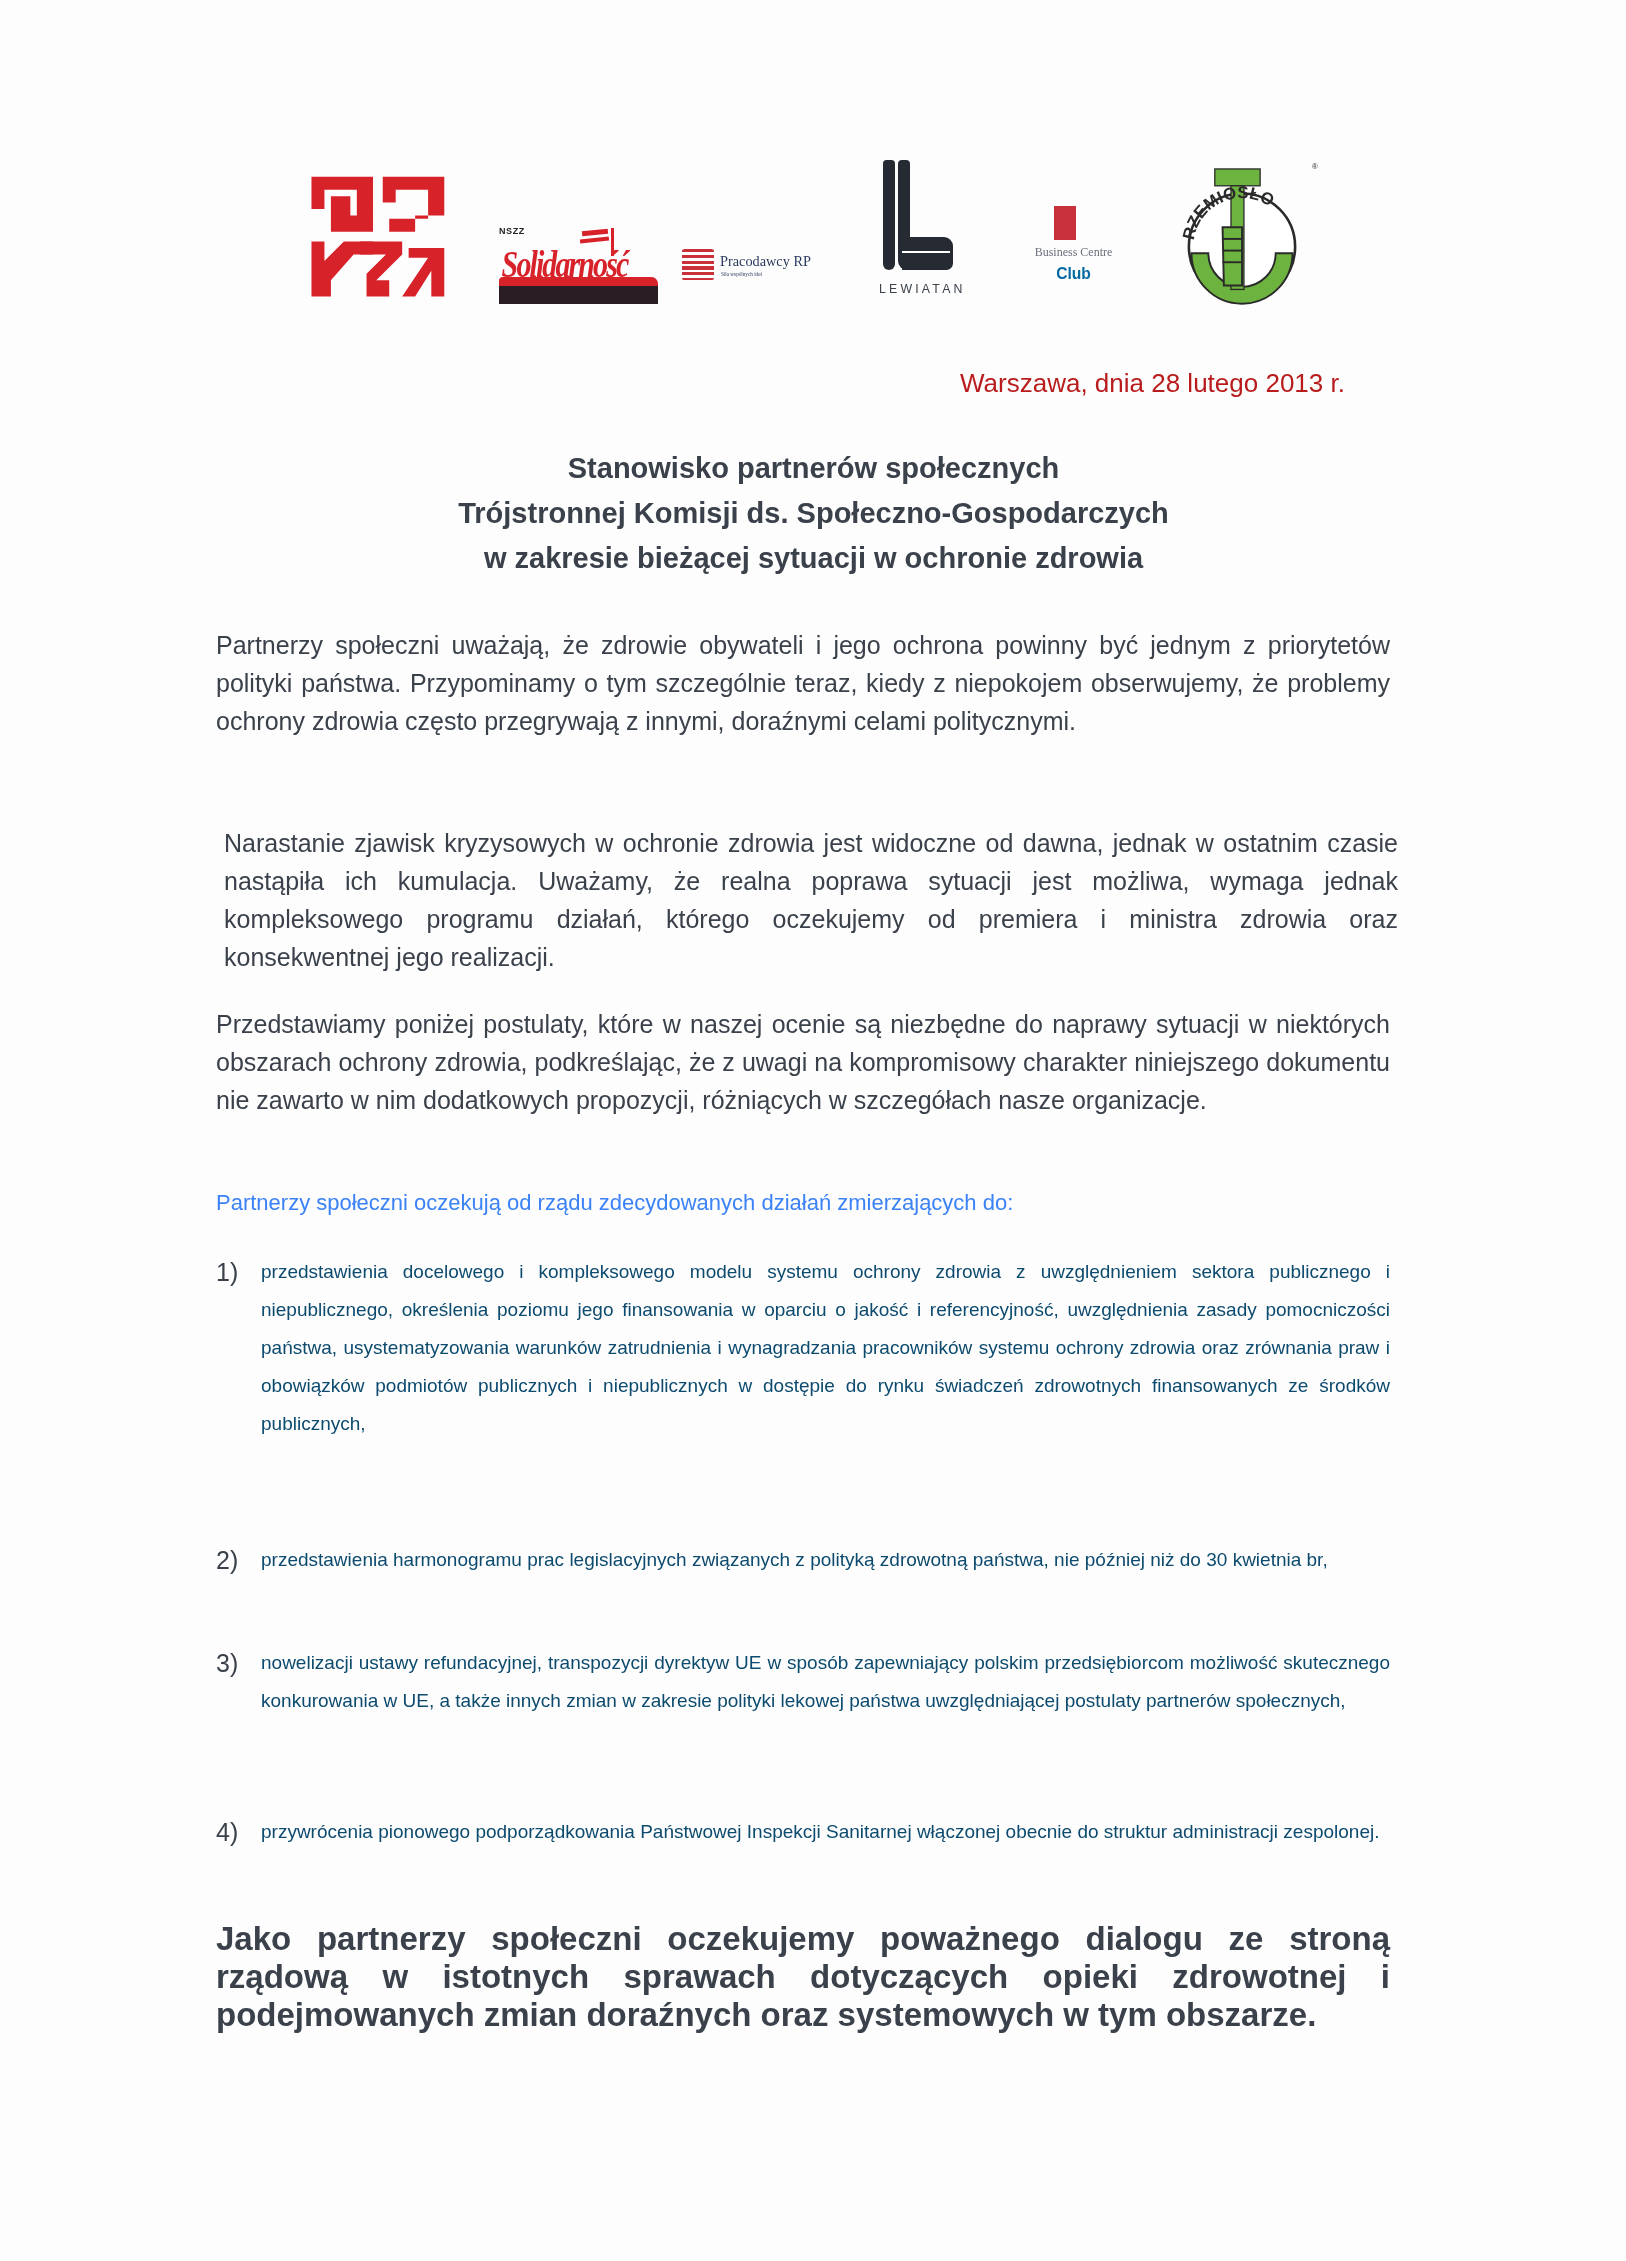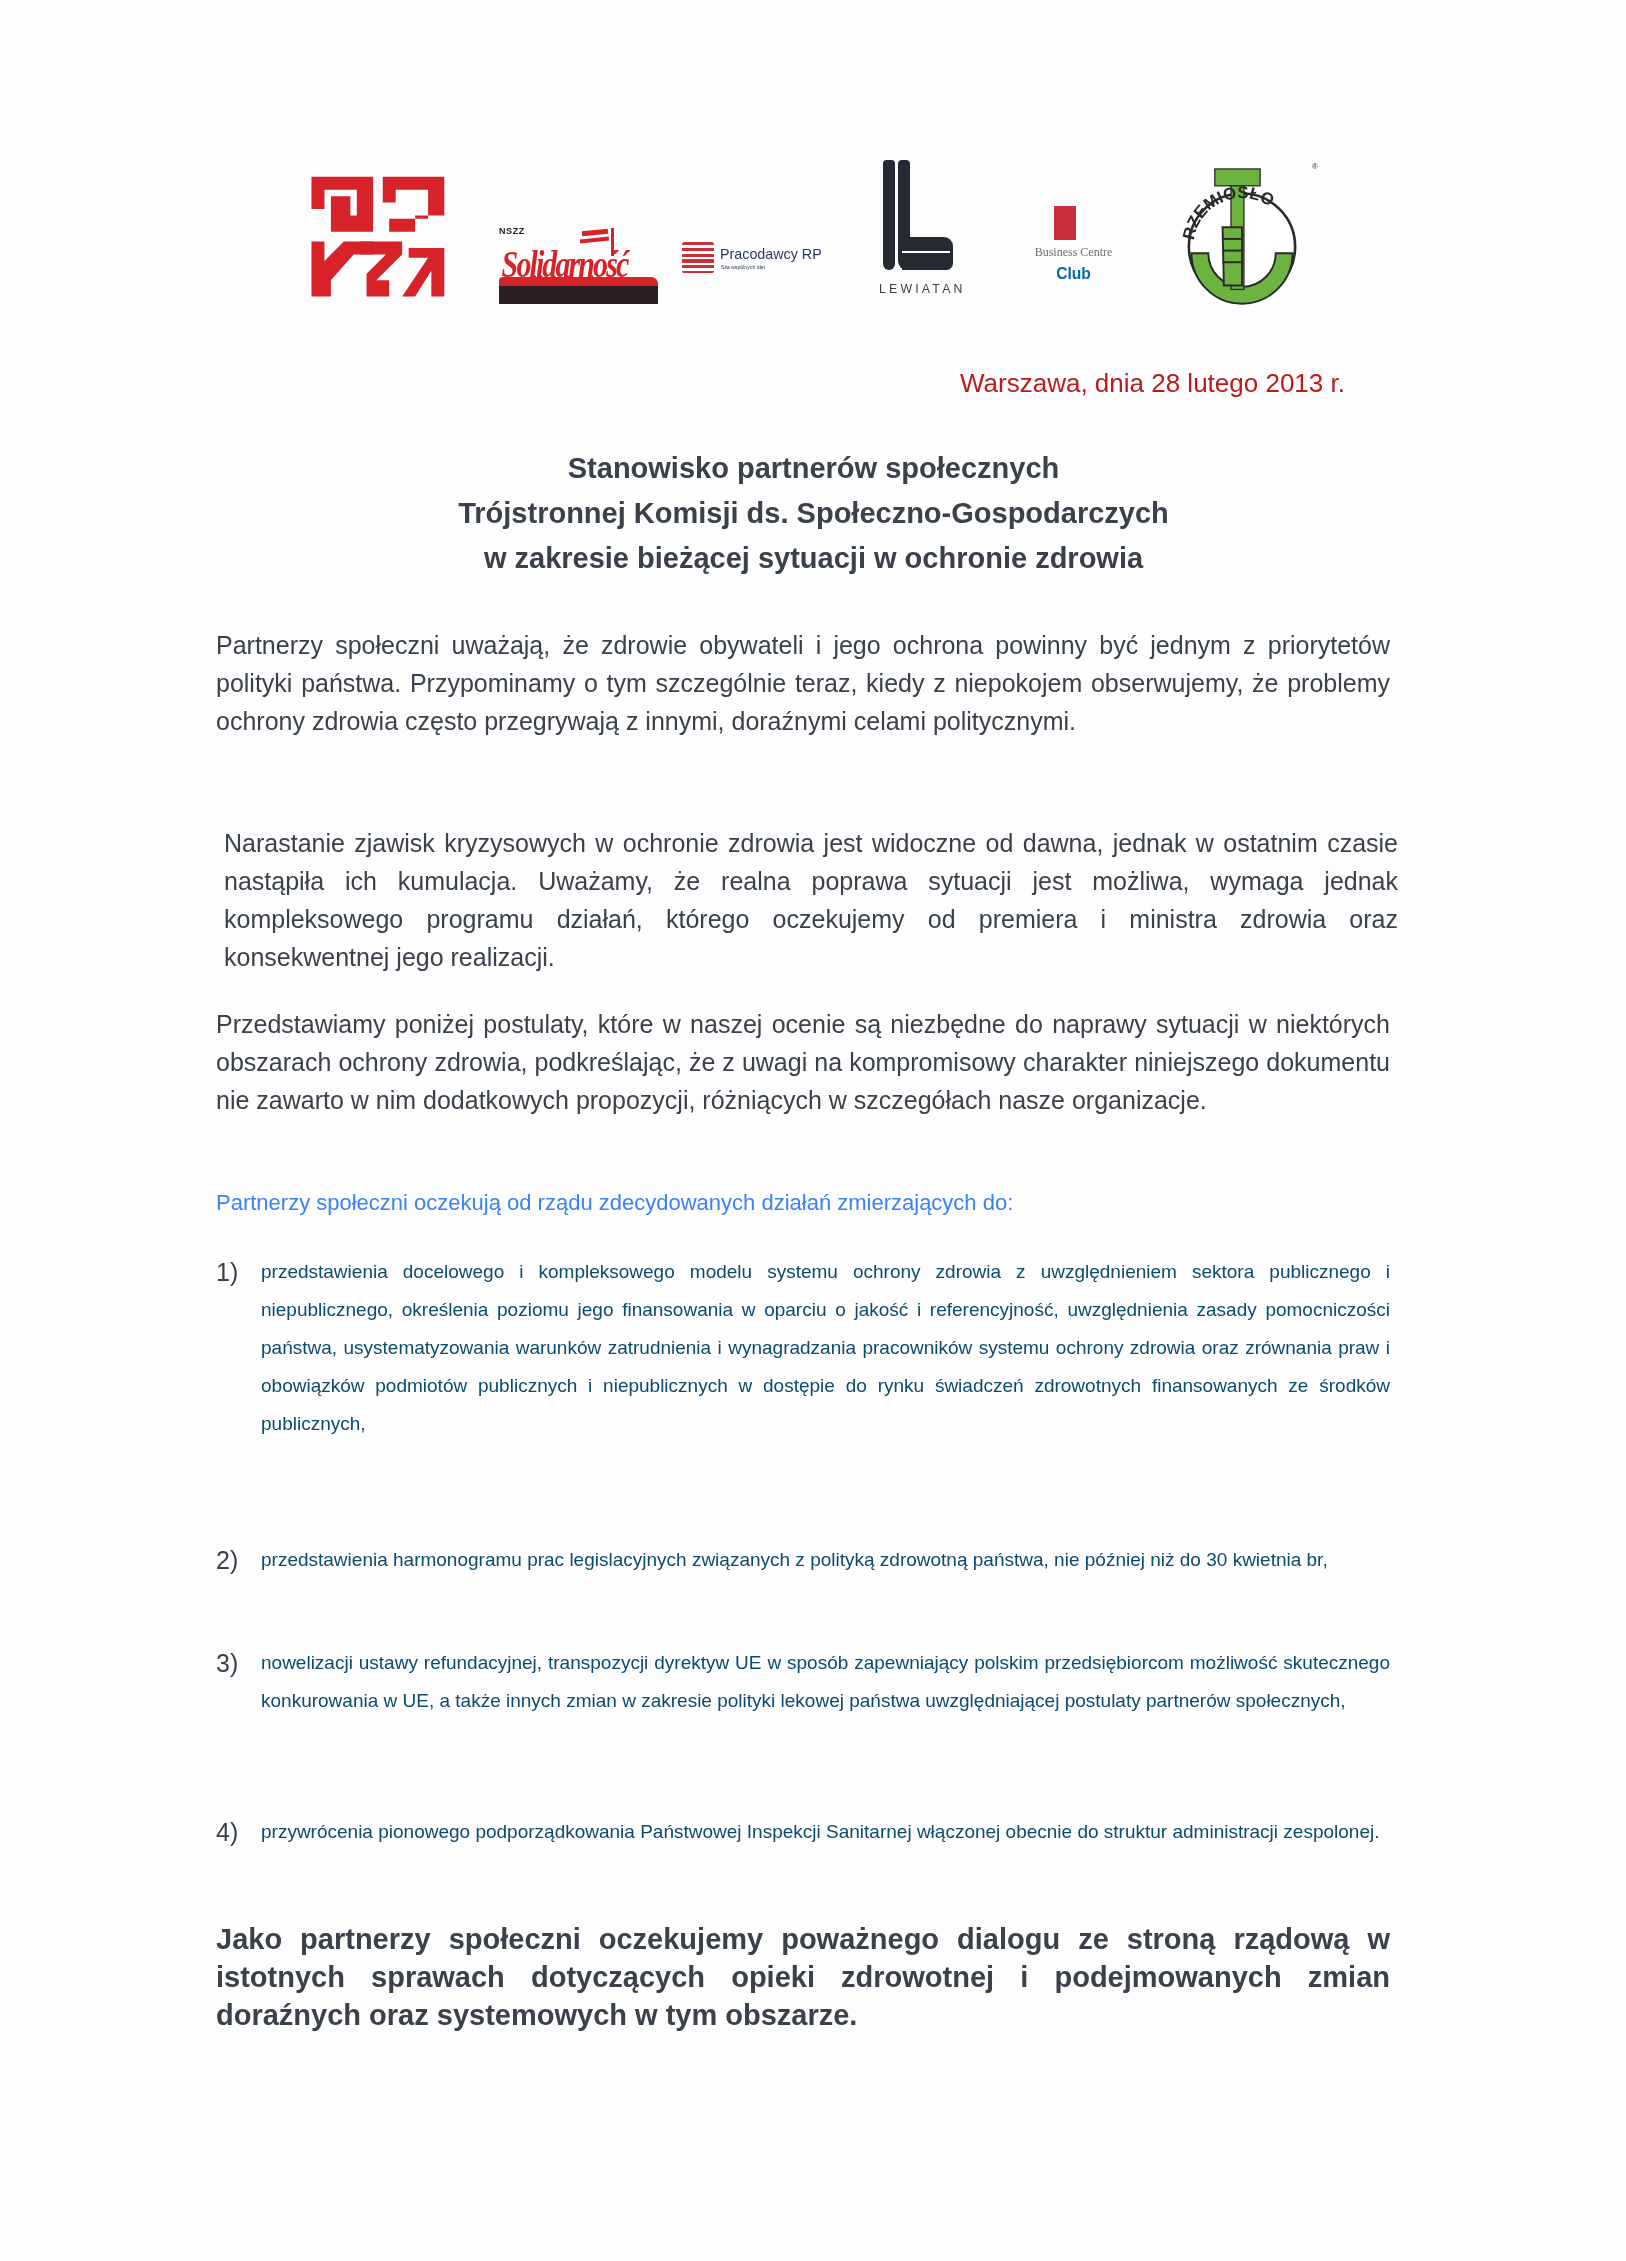--- a/index.html
+++ b/index.html
@@ -16,21 +16,21 @@
   .logo-opzz { left: 305px; top: 170px; width: 149px; height: 130px; }
   .logo-solidarnosc { left: 499px; top: 221px; width: 159px; height: 83px; }
   .sol-nszz { position: absolute; left: 0; top: 5.2px; font-size: 9px; font-weight: bold; color: #222; letter-spacing: 0.6px; }
   .sol-word { position: absolute; left: 2.6px; top: 26px; font-family: "Liberation Serif", serif; font-style: italic; font-weight: bold; font-size: 30px; color: #d8222a; letter-spacing: -1.9px; transform: scaleY(1.25); }
   .sol-flag { position: absolute; left: 83px; top: 9px; width: 26px; height: 5.2px; background: #d8222a; transform: rotate(-6deg); }
   .sol-flag2 { position: absolute; left: 81px; top: 17px; width: 28.5px; height: 3.9px; background: #d8222a; transform: rotate(-6deg); }
   .sol-pole { position: absolute; left: 112px; top: 6.5px; width: 2.6px; height: 28.5px; background: #d8222a; }
   .sol-base { position: absolute; left: 0; bottom: 0; width: 159px; height: 19.5px; background: #2b1d24; }
   .sol-base::before { content: ""; position: absolute; left: 0; top: -7.8px; width: 159px; height: 9px; background: #d8222a; border-radius: 3.9px 6.5px 0 0; }
 
-  .logo-pracodawcy { left: 682px; top: 239px; width: 162px; height: 39px; }
+  .logo-pracodawcy { left: 682px; top: 246px; width: 162px; height: 39px; font-family: Liberation Serif, serif; }
   .prac-mark { position: absolute; left: 0; top: 2.6px; width: 32px; height: 31px;
     background: repeating-linear-gradient(180deg, #c9303a 0 3.2px, #ffffff 3.2px 5.8px); border-radius: 2.6px; }
   .prac-name { position: absolute; left: 38px; top: 6.5px; font-size: 14.3px; color: #2b3a5c; white-space: nowrap; }
   .prac-sub { position: absolute; left: 39px; top: 25px; font-size: 5.2px; color: #2b3a5c; white-space: nowrap; }
 
   .logo-lewiatan { left: 866px; top: 156px; width: 91px; height: 143px; }
   .lew-bar1 { position: absolute; left: 17px; top: 3.9px; width: 11.7px; height: 110px; background: #262b33; border-radius: 3.9px 3.9px 6.5px 6.5px; }
   .lew-bar2 { position: absolute; left: 32px; top: 3.9px; width: 11.7px; height: 110px; background: #262b33; border-radius: 3.9px 3.9px 0 9px; }
   .lew-foot { position: absolute; left: 36px; top: 81px; width: 51px; height: 33px; background: #262b33; border-radius: 0 9px 6.5px 0; }
   .lew-foot::after { content: ""; position: absolute; left: 0; top: 14.3px; width: 48px; height: 1.9px; background: #ffffff; }
@@ -57,21 +57,21 @@
 
   .list { position: absolute; left: 216px; width: 1174px; }
   .list-item { position: absolute; left: 0; width: 1174px; }
   .li-num { position: absolute; left: 0; top: 0; font-size: 25px; line-height: 38px; color: #3a414b; }
   .li-text { position: absolute; left: 45px; width: 1129px; font-size: 19px; line-height: 38px; text-align: justify; color: #0c4a6e; }
   .li1 { top: 1253px; }
   .li2 { top: 1541px; }
   .li3 { top: 1644px; }
   .li4 { top: 1813px; }
 
-  .closing { position: absolute; left: 216px; top: 1920px; width: 1174px; font-size: 29px; line-height: 38px; font-weight: bold; text-align: justify; color: #3a414b; }
+  .closing { position: absolute; left: 216px; top: 1920px; width: 1174px; font-size: 33px; line-height: 38px; font-weight: bold; text-align: justify; color: #3a414b; }
 </style>
 </head>
 <body>
 
 <div class="page">
 
   <div class="logos">
 
     <div class="logo logo-opzz">
       <svg width="149" height="130" viewBox="0 0 230 200">

